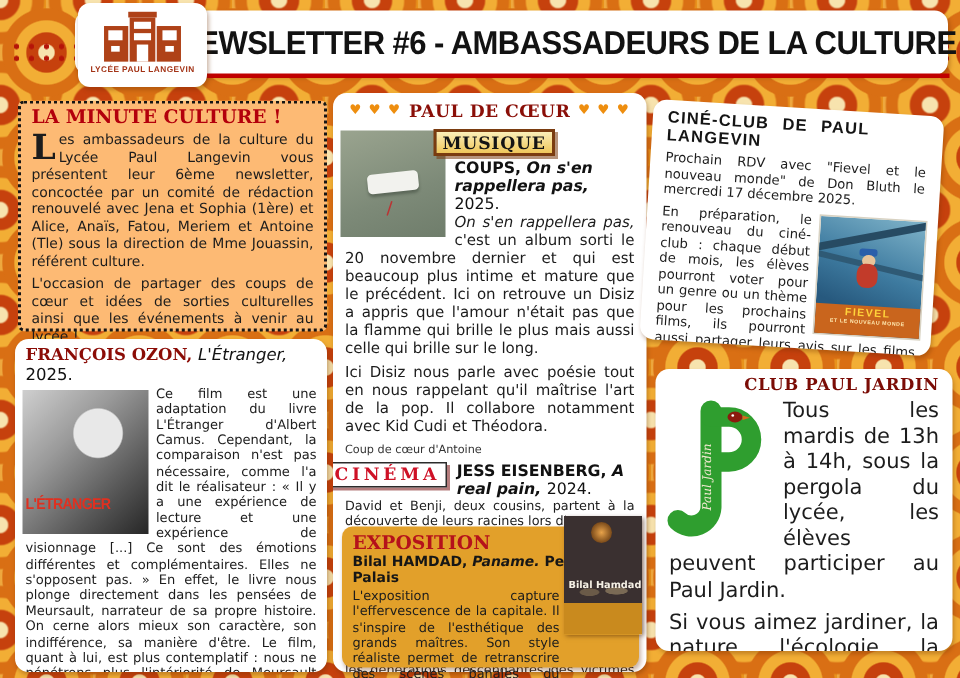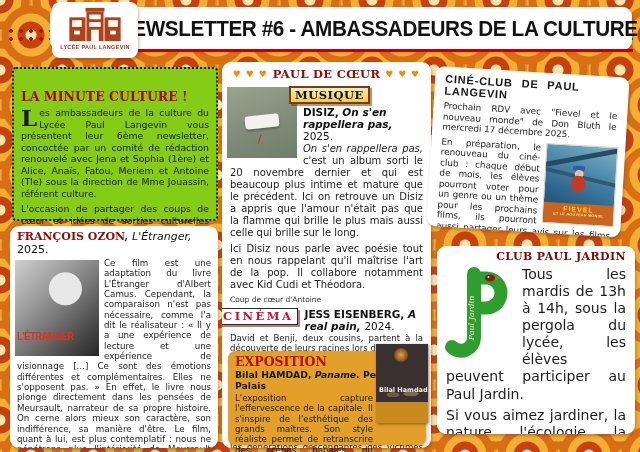--- a/index.html
+++ b/index.html
@@ -30,22 +30,22 @@
               letter-spacing:-.4px;transform:scaleX(.94);transform-origin:0 50%;white-space:nowrap;}
   .logo-card{left:52px;top:2px;width:86px;height:56px;border-radius:8px;z-index:3;
              display:flex;flex-direction:column;align-items:center;padding-top:3px;}
   .school-name{font:bold 5.5px "Liberation Sans",sans-serif;color:#A33316;letter-spacing:.3px;margin-top:1px;}
   .red-line{position:absolute;left:112px;top:49px;width:521px;height:3px;background:#C00000;z-index:2;}
   
   .h-serif{font-family:"DejaVu Serif",serif;font-weight:bold;}
   .body-txt{font-size:10px;line-height:1.2;color:#1c1c1c;text-align:justify;margin:0 0 4px 0;}
   .credit{font-size:7.5px;color:#333;margin-top:2px;}
   
-  .minute-box{position:absolute;left:12px;top:67px;width:206px;height:154px;background:#84cc16;
-              border:2px dotted #151515;border-radius:4px;box-sizing:border-box;padding:20px 7px;}
+  .minute-box{position:absolute;left:12px;top:67px;width:206px;height:154px;background:#fdba74;
+              border:2px dotted #151515;border-radius:4px;box-sizing:border-box;padding:1px 7px;}
   .minute-title{color:#B3000C;font-size:12.5px;margin:0 0 3px 0;}
   .dropcap{float:left;font:bold 23px/19px "DejaVu Serif",serif;color:#1c1c1c;margin:1px 2px 0 0;}
   .minute-box .body-txt{font-size:9.3px;line-height:1.24;}
   
   .ozon-card{left:10px;top:226px;width:208px;height:222px;padding:4px 7px;overflow:hidden;}
   .ozon-head{font-size:11px;margin-bottom:2px;}
   .ozon-author{color:#8B0C06;}
   .work-italic{font-style:italic;font-family:"DejaVu Sans",sans-serif;font-weight:normal;color:#111;}
   .year{font-family:"DejaVu Sans",sans-serif;font-weight:normal;color:#111;}
   .poster-etranger{float:left;width:84px;height:96px;margin:2px 5px 2px -2px;position:relative;
@@ -167,21 +167,21 @@
       <span class="h-serif coups-title">PAUL DE CŒUR</span>
       <span class="hearts">♥ ♥ ♥</span>
     </div>
 
     <span class="tag-label tag-musique">MUSIQUE</span>
     <div class="cover-disiz">
       <div class="disiz-car"></div>
       <div class="disiz-mark"></div>
     </div>
     <div class="work-head">
-      <span>DISIZ,</span>
+      <span>COUPS,</span>
       <span class="lead-italic">On s'en rappellera pas,</span>
       <span style="font-weight:normal;">2025.</span>
     </div>
     <p class="body-txt"><span class="lead-italic">On s'en rappellera pas,</span><span> c'est un album sorti le 20 novembre dernier et qui est beaucoup plus intime et mature que le précédent. Ici on retrouve un Disiz a appris que l'amour n'était pas que la flamme qui brille le plus mais aussi celle qui brille sur le long.</span></p>
     <p class="body-txt">Ici Disiz nous parle avec poésie tout en nous rappelant qu'il maîtrise l'art de la pop. Il collabore notamment avec Kid Cudi et Théodora.</p>
     <div class="credit" style="margin-bottom:4px;">Coup de cœur d'Antoine</div>
 
     <div class="cinema-row">
       <span class="tag-label tag-cinema">CINÉMA</span>
       <div class="work-head" style="margin:0;">

